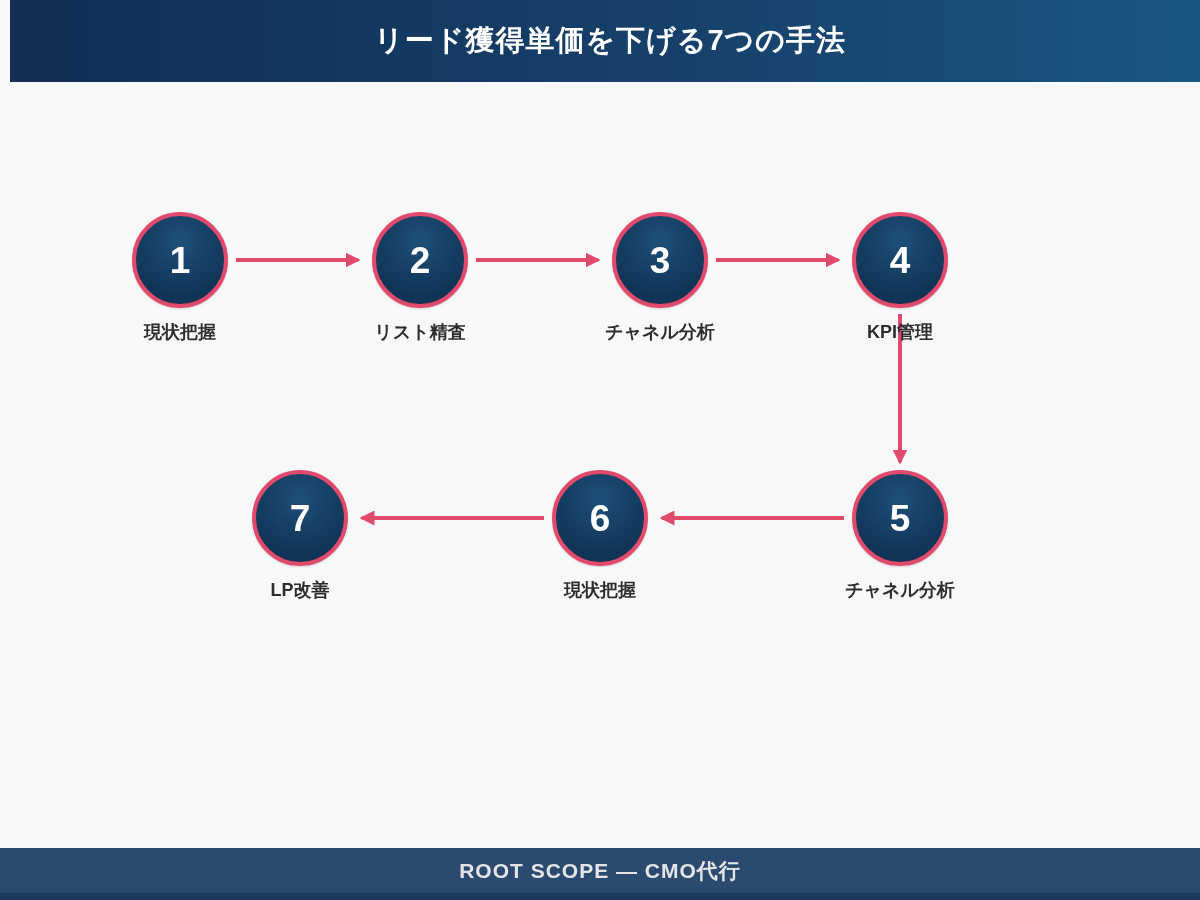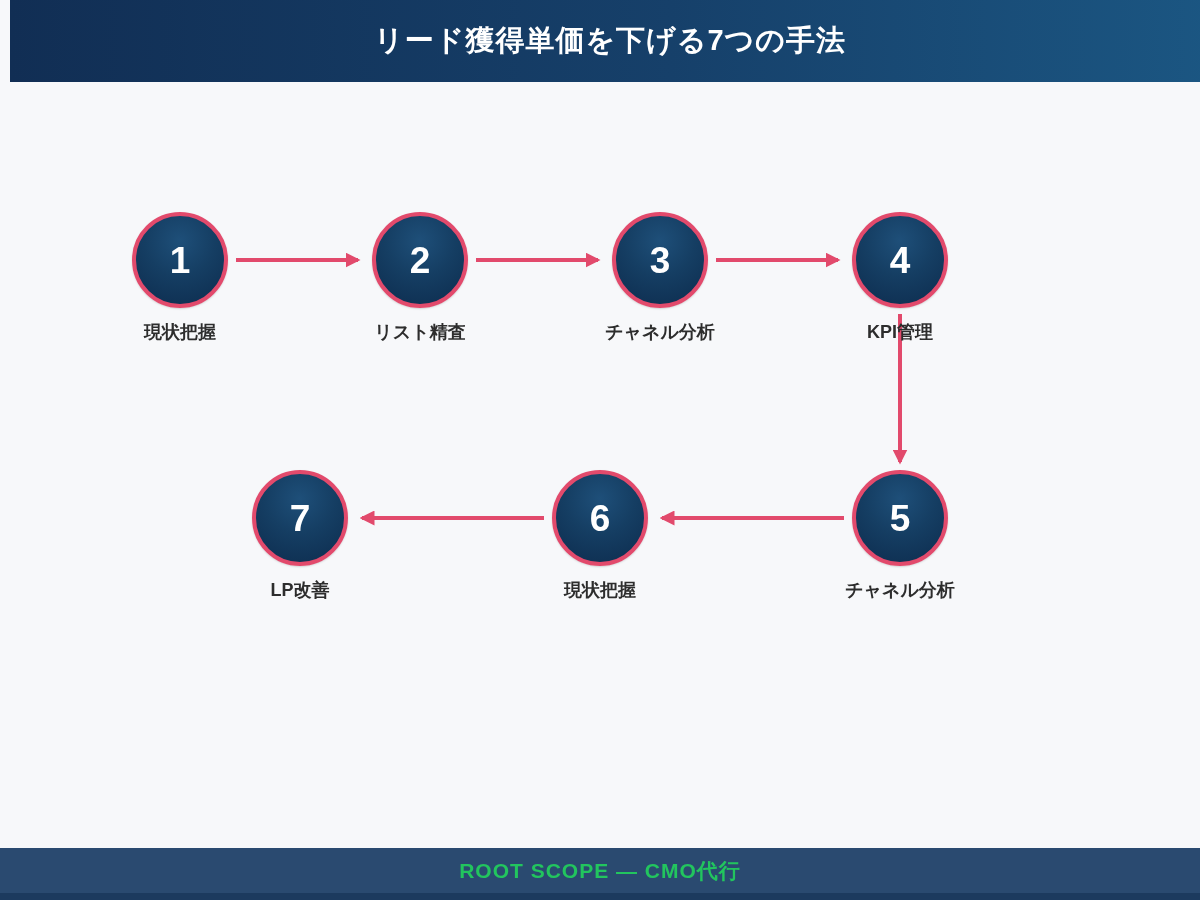--- a/index.html
+++ b/index.html
@@ -49,21 +49,21 @@
   .n5 { left: 900px; top: 436px; }
   .n6 { left: 600px; top: 436px; }
   .n7 { left: 300px; top: 436px; }
 
   
   .footer {
     position: absolute; left: 0; top: 848px; width: 1200px; height: 45px;
     background: #2a4a70;
     display: flex; align-items: center; justify-content: center;
   }
-  .footer-brand { color: #22c55e; font-size: 21px; font-weight: bold; letter-spacing: 1px; }
+  .footer-brand { color: #e5e5e5; font-size: 21px; font-weight: bold; letter-spacing: 1px; }
   .footer-stripe {
     position: absolute; left: 0; top: 893px; width: 1200px; height: 7px;
     background: #1c3a5e;
   }
 </style>
 </head>
 <body>
 
 <div class="slide">
 

